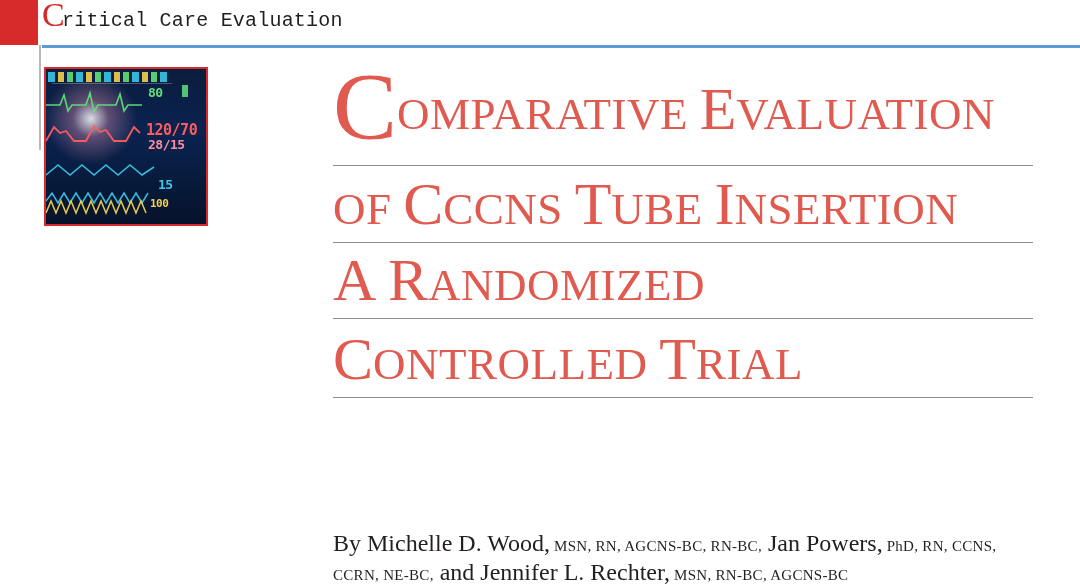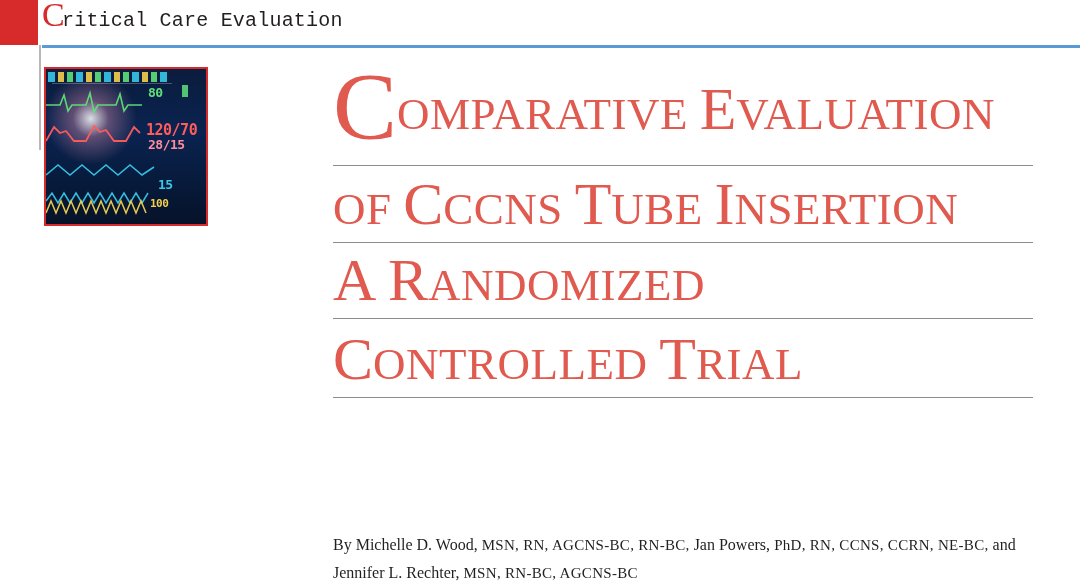--- a/index.html
+++ b/index.html
@@ -184,21 +184,21 @@
   .byline {
     position: absolute;
     left: 333px;
     top: 530px;
     width: 700px;
     font-family: "Liberation Serif", serif;
     color: #231f20;
     font-size: 20px;
     line-height: 26px;
   }
-  .byline .nm { font-size: 16px; }
+  .byline .nm { font-size: 24px; }
   .byline .cred {
     font-size: 15px;
     letter-spacing: 0.3px;
   }
 </style>
 </head>
 <body>
 
 <div class="header">
   <div class="header-redblock"></div>

